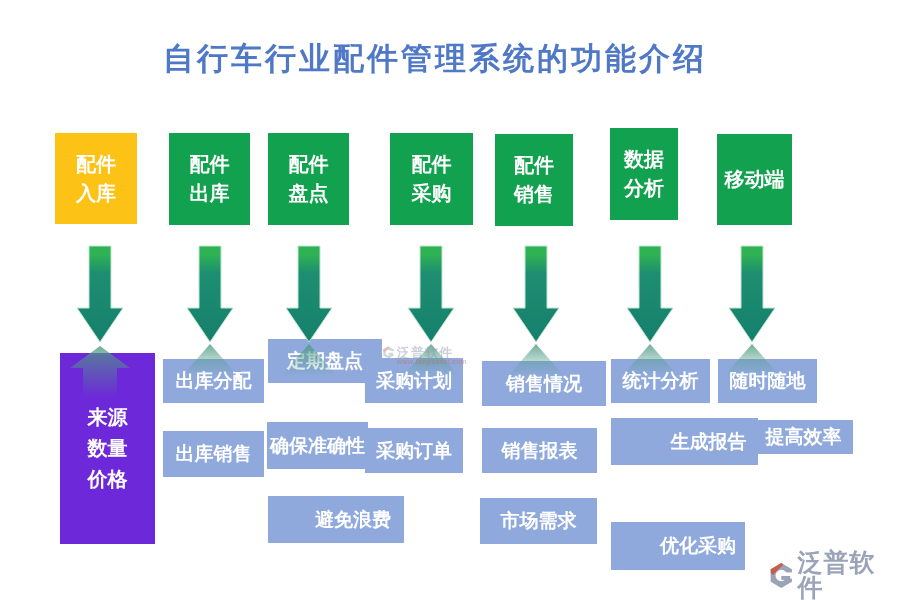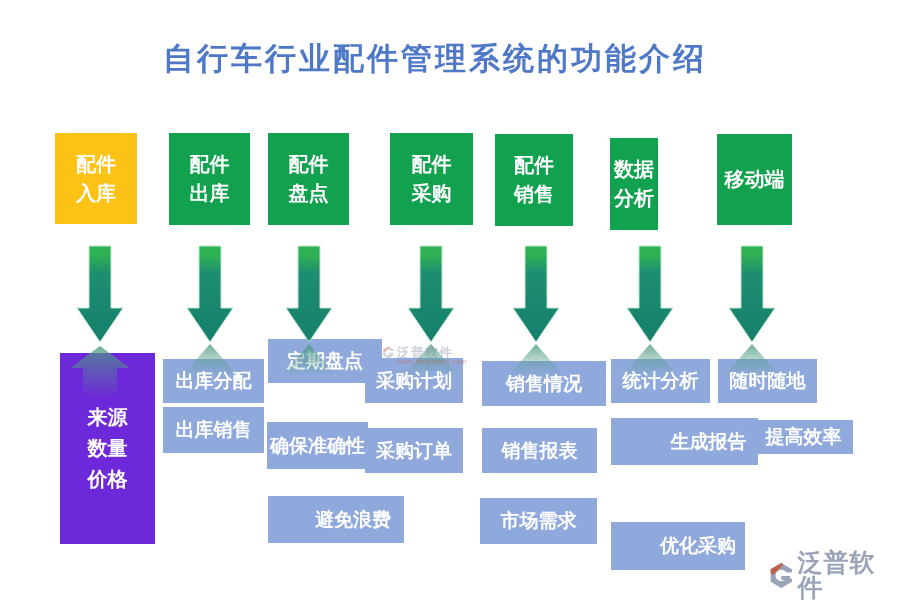--- a/index.html
+++ b/index.html
@@ -68,21 +68,21 @@
   <div class="hd yellow" style="left:55px;top:133px;width:82px;height:91px;">配件
 入库</div>
   <div class="hd" style="left:169px;top:133px;width:81px;height:92px;">配件
 出库</div>
   <div class="hd" style="left:268px;top:133px;width:81px;height:92px;">配件
 盘点</div>
   <div class="hd" style="left:390px;top:133px;width:83px;height:92px;">配件
 采购</div>
   <div class="hd" style="left:495px;top:134px;width:78px;height:92px;">配件
 销售</div>
-  <div class="hd" style="left:610px;top:138px;width:48px;height:92px;">数据
+  <div class="hd" style="left:610px;top:128px;width:68px;height:92px;">数据
 分析</div>
   <div class="hd" style="left:717px;top:134px;width:75px;height:91px;">移动端</div>
 
   <svg class="arrow" style="left:75px;top:245px;" width="50" height="98" viewBox="0 0 50 98">
       <path d="M14,1 L36,1 L36,63 L48,63 L25,97 L2,63 L14,63 Z" fill="url(#arrowGrad)" stroke="#BFE6CD" stroke-width="1"></path>
     </svg>
   <svg class="arrow" style="left:185px;top:245px;" width="50" height="98" viewBox="0 0 50 98">
       <path d="M14,1 L36,1 L36,63 L48,63 L25,97 L2,63 L14,63 Z" fill="url(#arrowGrad)" stroke="#BFE6CD" stroke-width="1"></path>
     </svg>
   <svg class="arrow" style="left:284px;top:245px;" width="50" height="98" viewBox="0 0 50 98">
@@ -121,21 +121,21 @@
     </svg>
   <svg class="refl" style="left:724px;top:344px;" width="56" height="32" viewBox="0 0 56 32">
       <polygon points="28,0 56,32 0,32" fill="url(#reflGrad)"></polygon>
     </svg>
 
   <div class="panel">来源
 数量
 价格</div>
 
   <div class="item" style="left:163px;top:359px;width:101px;height:44px;">出库分配</div>
-  <div class="item" style="left:163px;top:407px;width:101px;height:46px;">出库销售</div>
+  <div class="item" style="left:163px;top:431px;width:101px;height:46px;">出库销售</div>
 
   <div class="item" style="left:268px;top:339px;width:114px;height:44px;">定期盘点</div>
   <div class="item" style="left:267px;top:422px;width:101px;height:47px;">确保准确性</div>
   <div class="item" style="left:268px;top:496px;width:102px;height:47px;padding-left:34px;">避免浪费</div>
 
   <div class="item" style="left:365px;top:358px;width:98px;height:45px;">采购计划</div>
   <div class="item" style="left:365px;top:428px;width:98px;height:45px;">采购订单</div>
 
   <div class="item" style="left:482px;top:361px;width:124px;height:45px;">销售情况</div>
   <div class="item" style="left:482px;top:428px;width:115px;height:45px;">销售报表</div>

